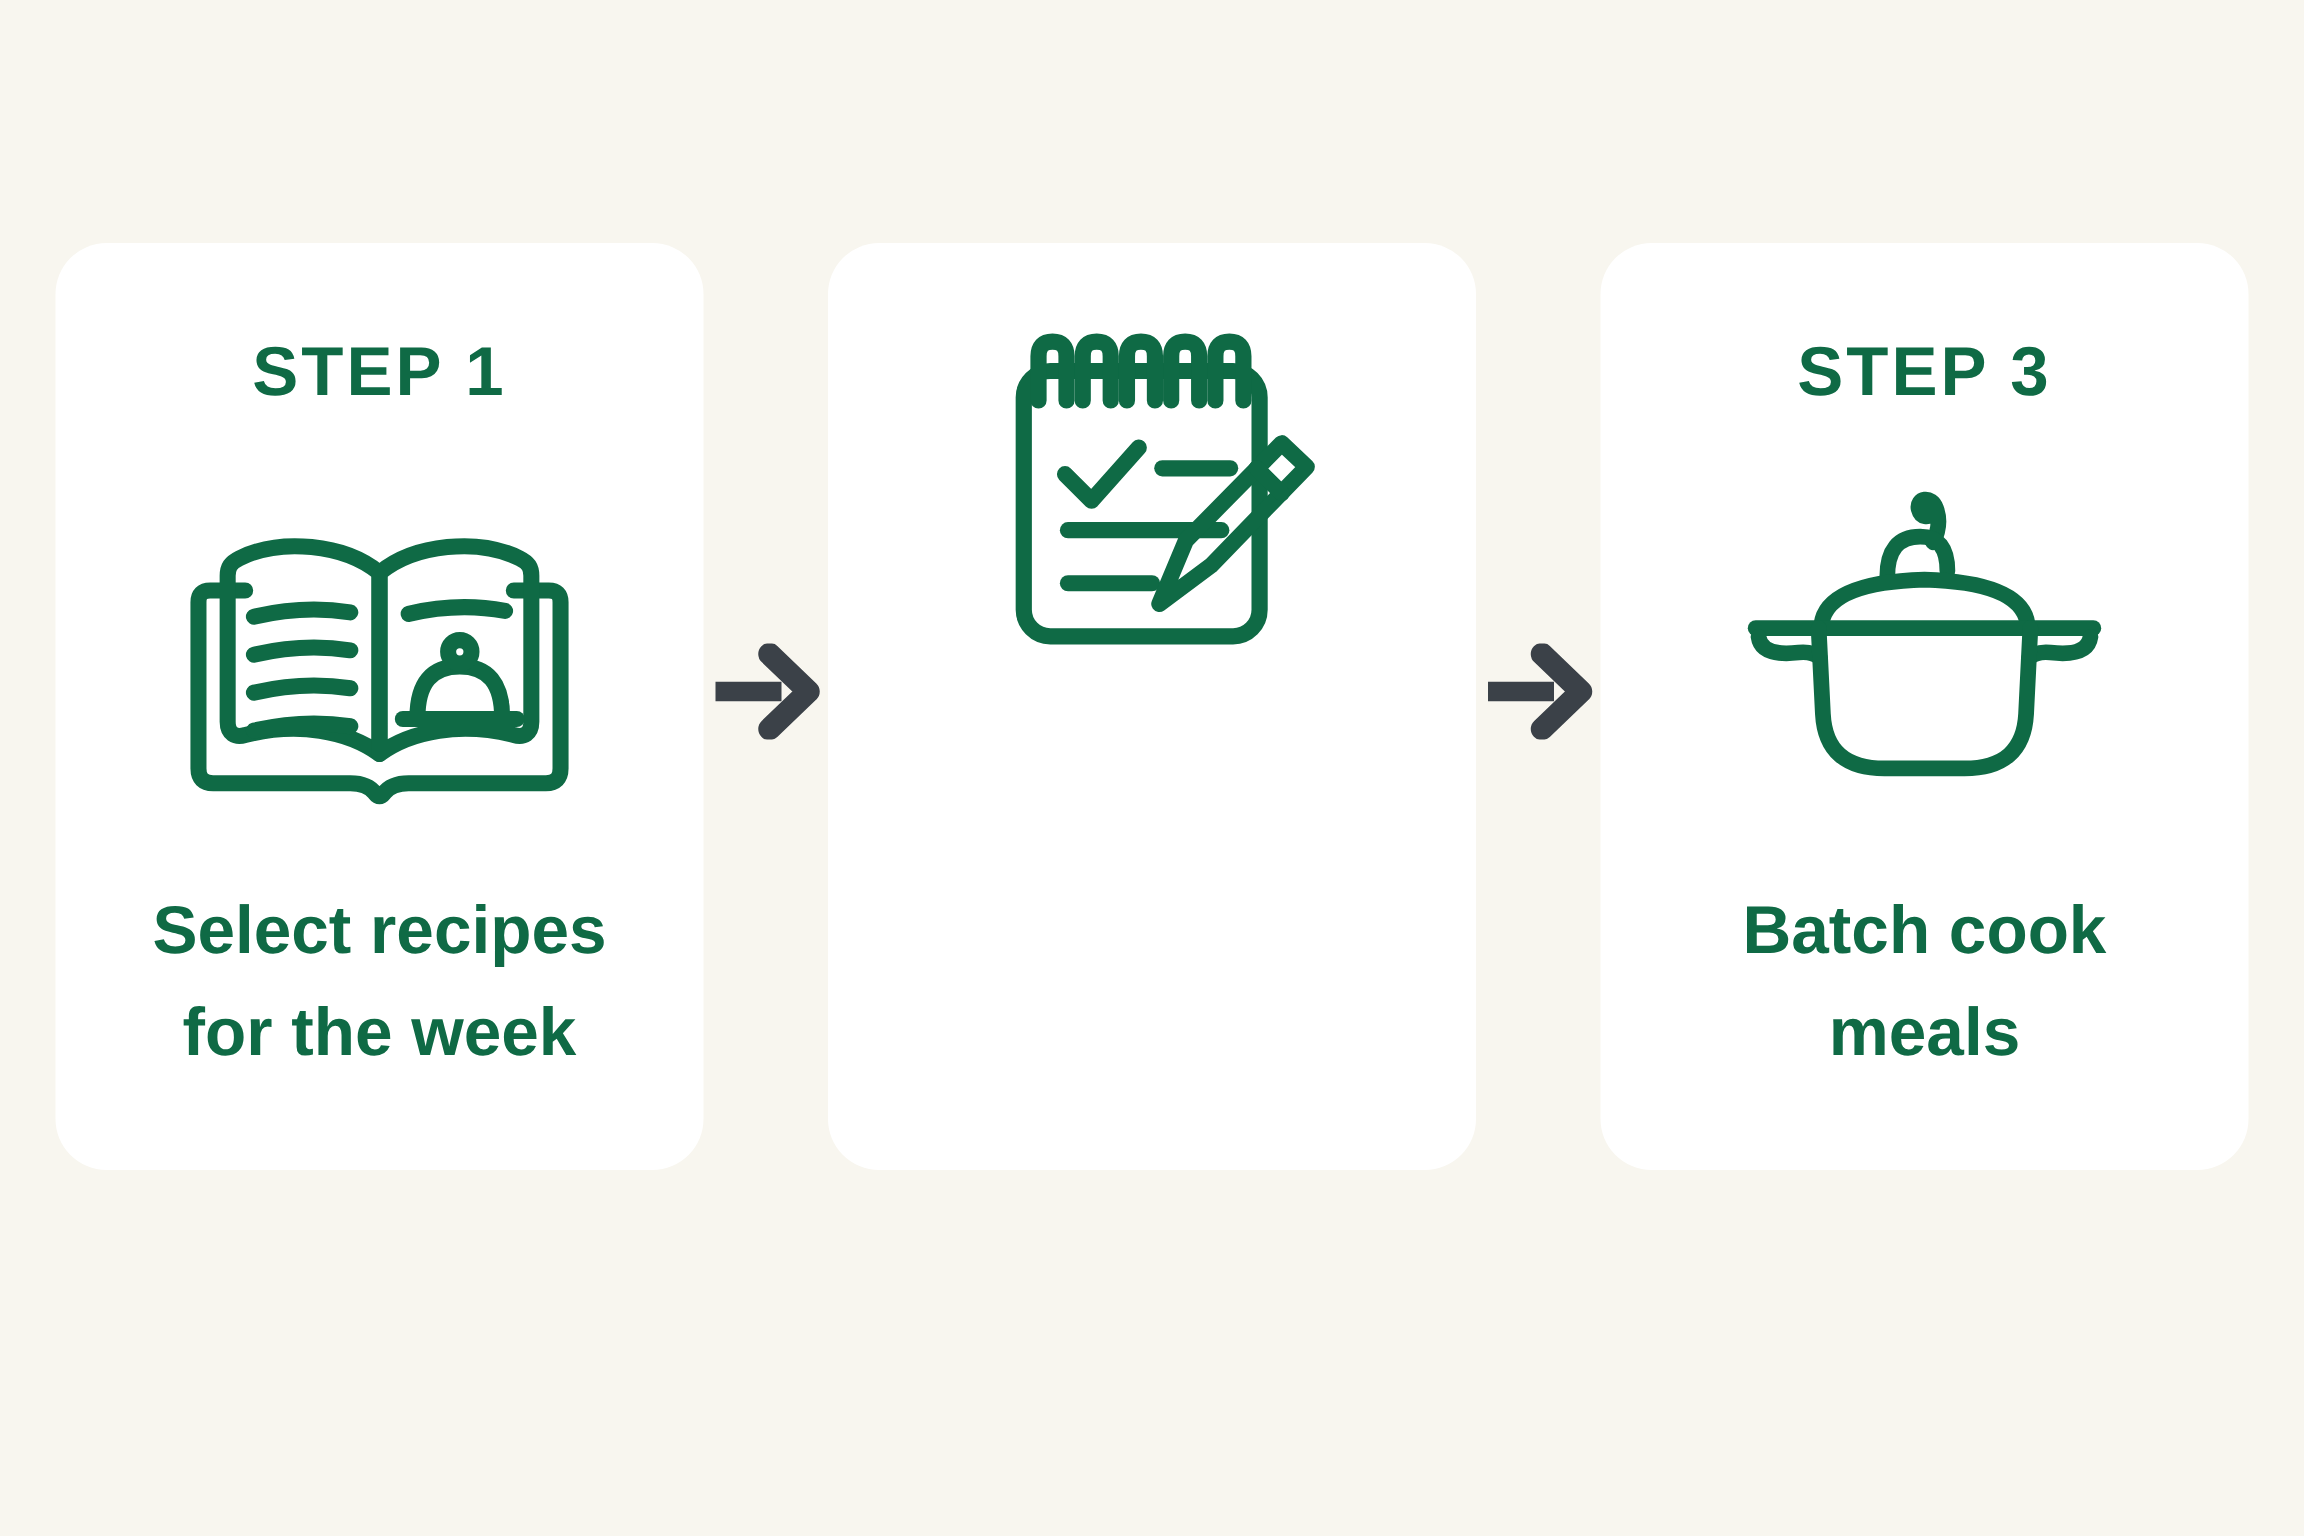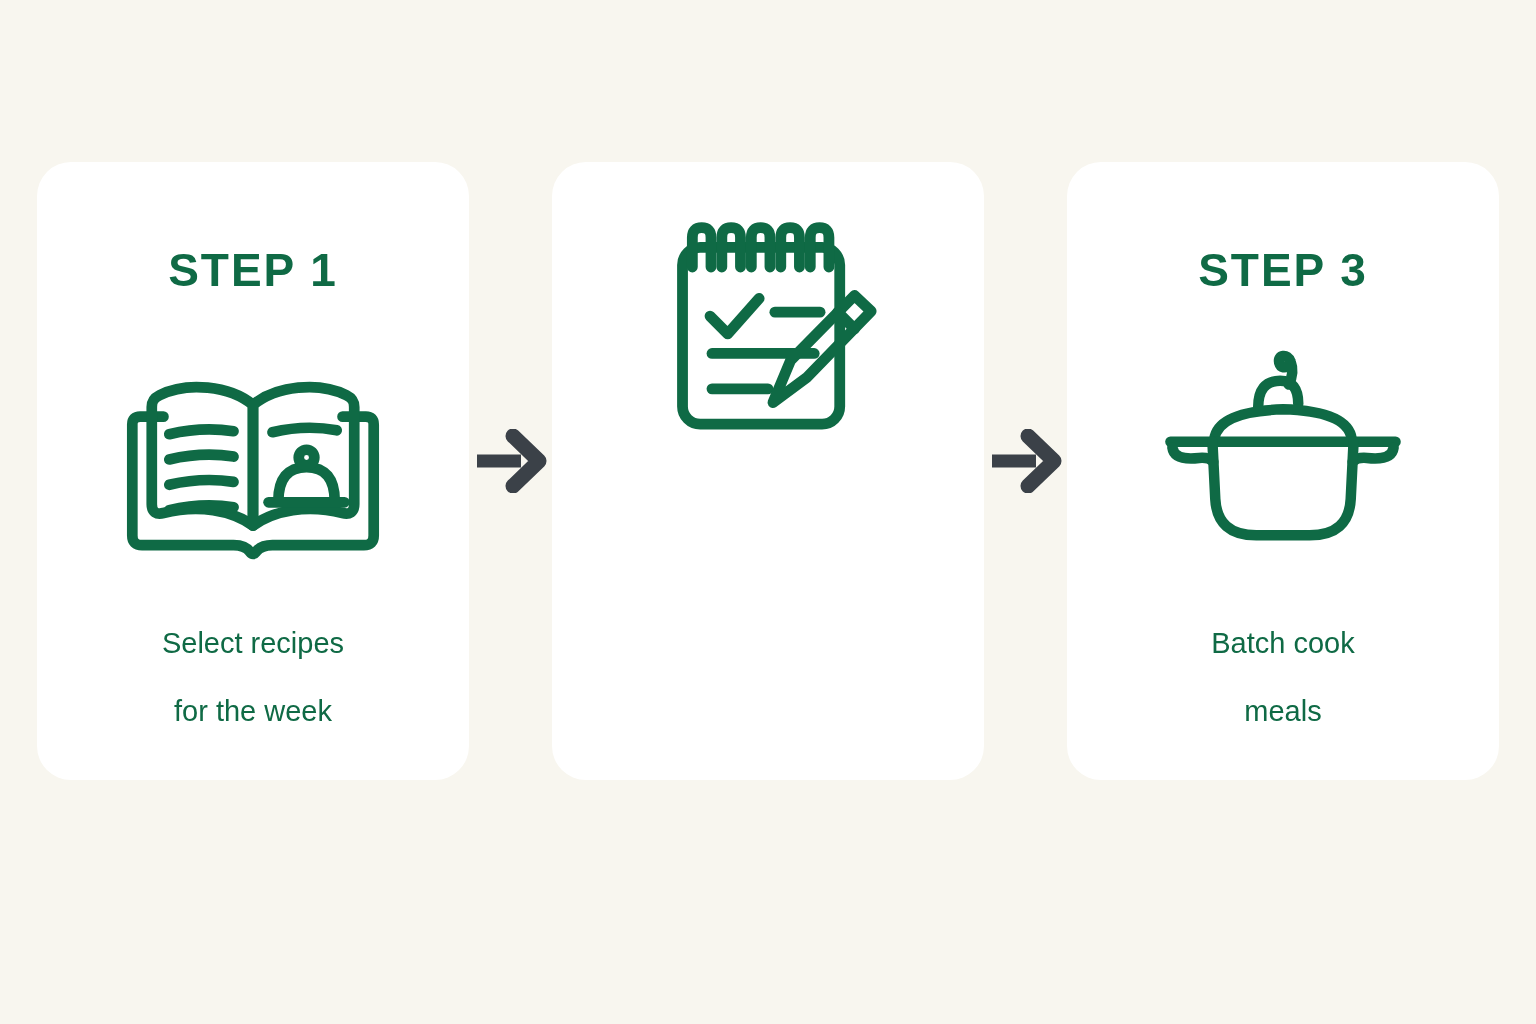--- a/index.html
+++ b/index.html
@@ -28,39 +28,39 @@
   .card {
     width: 432px;
     height: 618px;
     background: var(--card);
     border-radius: 34px;
     display: flex;
     flex-direction: column;
     align-items: center;
   }
   .step-label {
-    margin-top: 81px;
+    margin-top: 58px;
     font-size: 46px;
     font-weight: 700;
     letter-spacing: 2px;
     color: var(--green);
   }
   .icon-box {
     height: 258px;
     margin-top: 32px;
     display: flex;
     align-items: center;
     justify-content: center;
   }
   .icon-box svg { color: var(--green); }
   .caption {
     margin-top: 22px;
-    font-size: 29px;
+    font-size: 45px;
     line-height: 68px;
-    font-weight: 400;
+    font-weight: 700;
     color: var(--green);
     text-align: center;
     white-space: pre-line;
   }
   .gap {
     width: 83px;
     height: 618px;
     position: relative;
   }
   .arrow {

